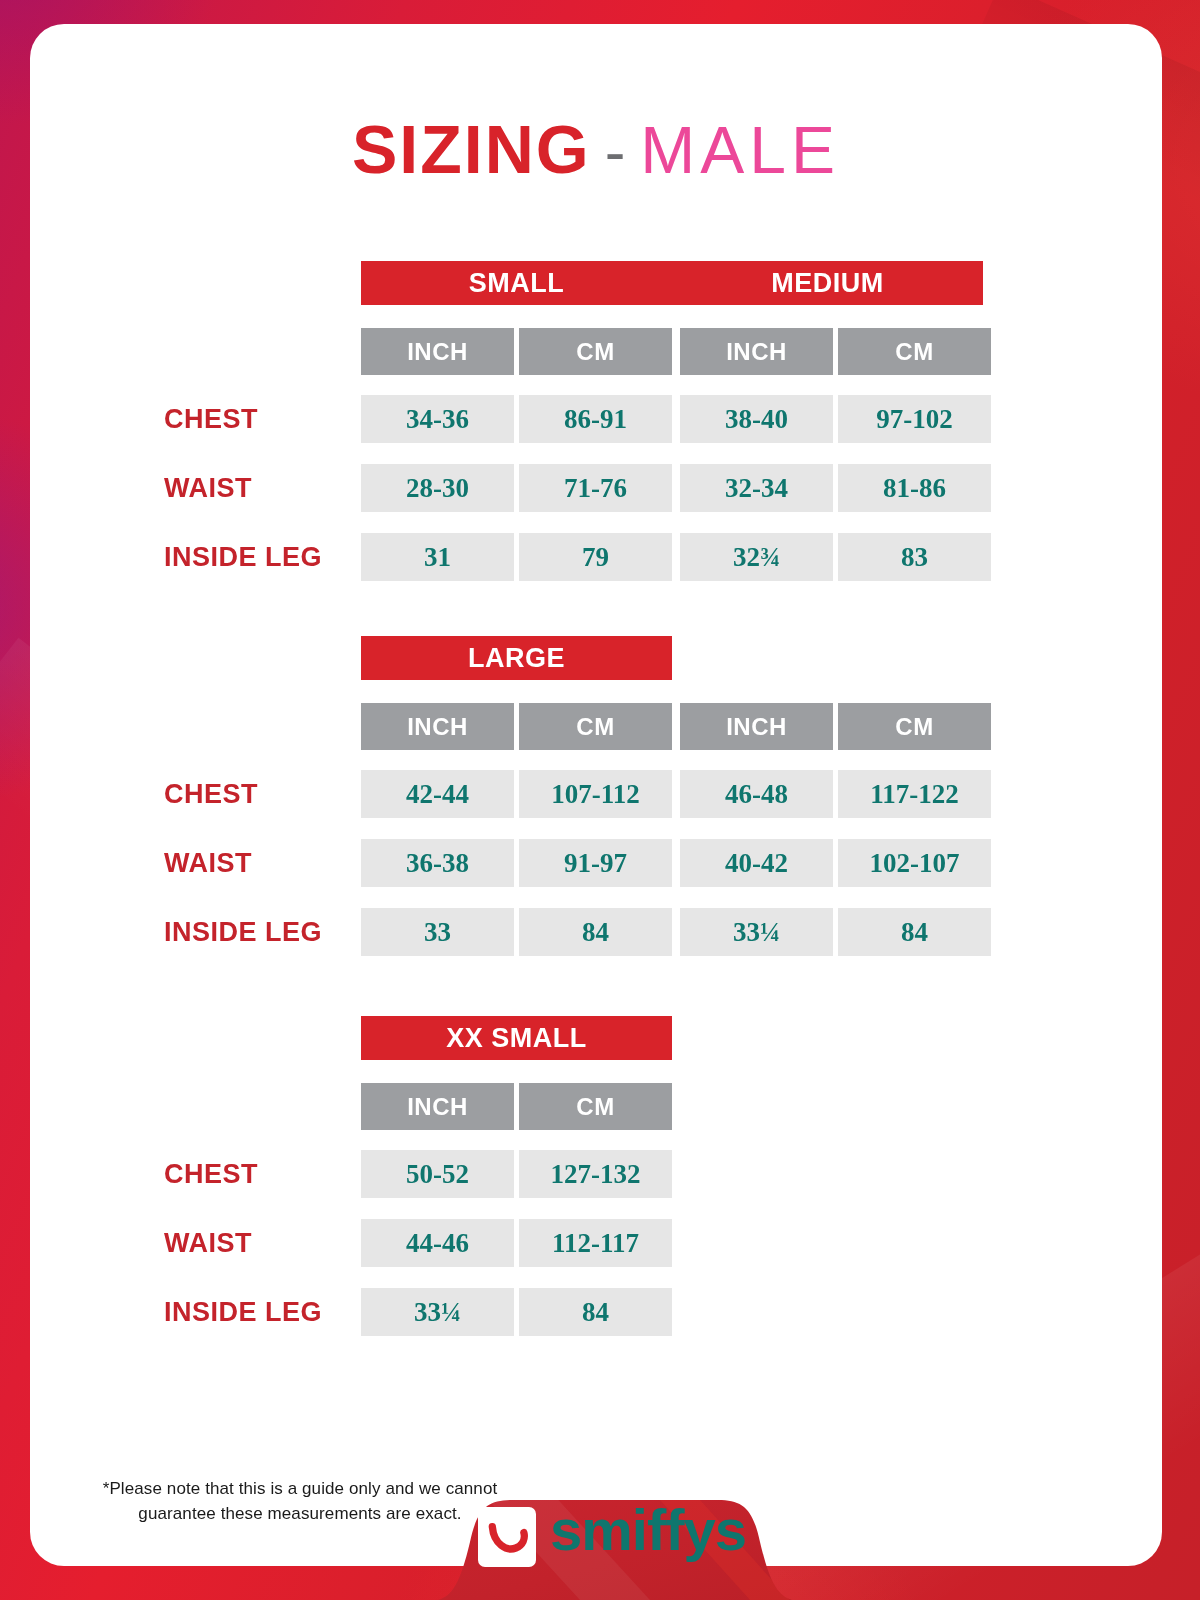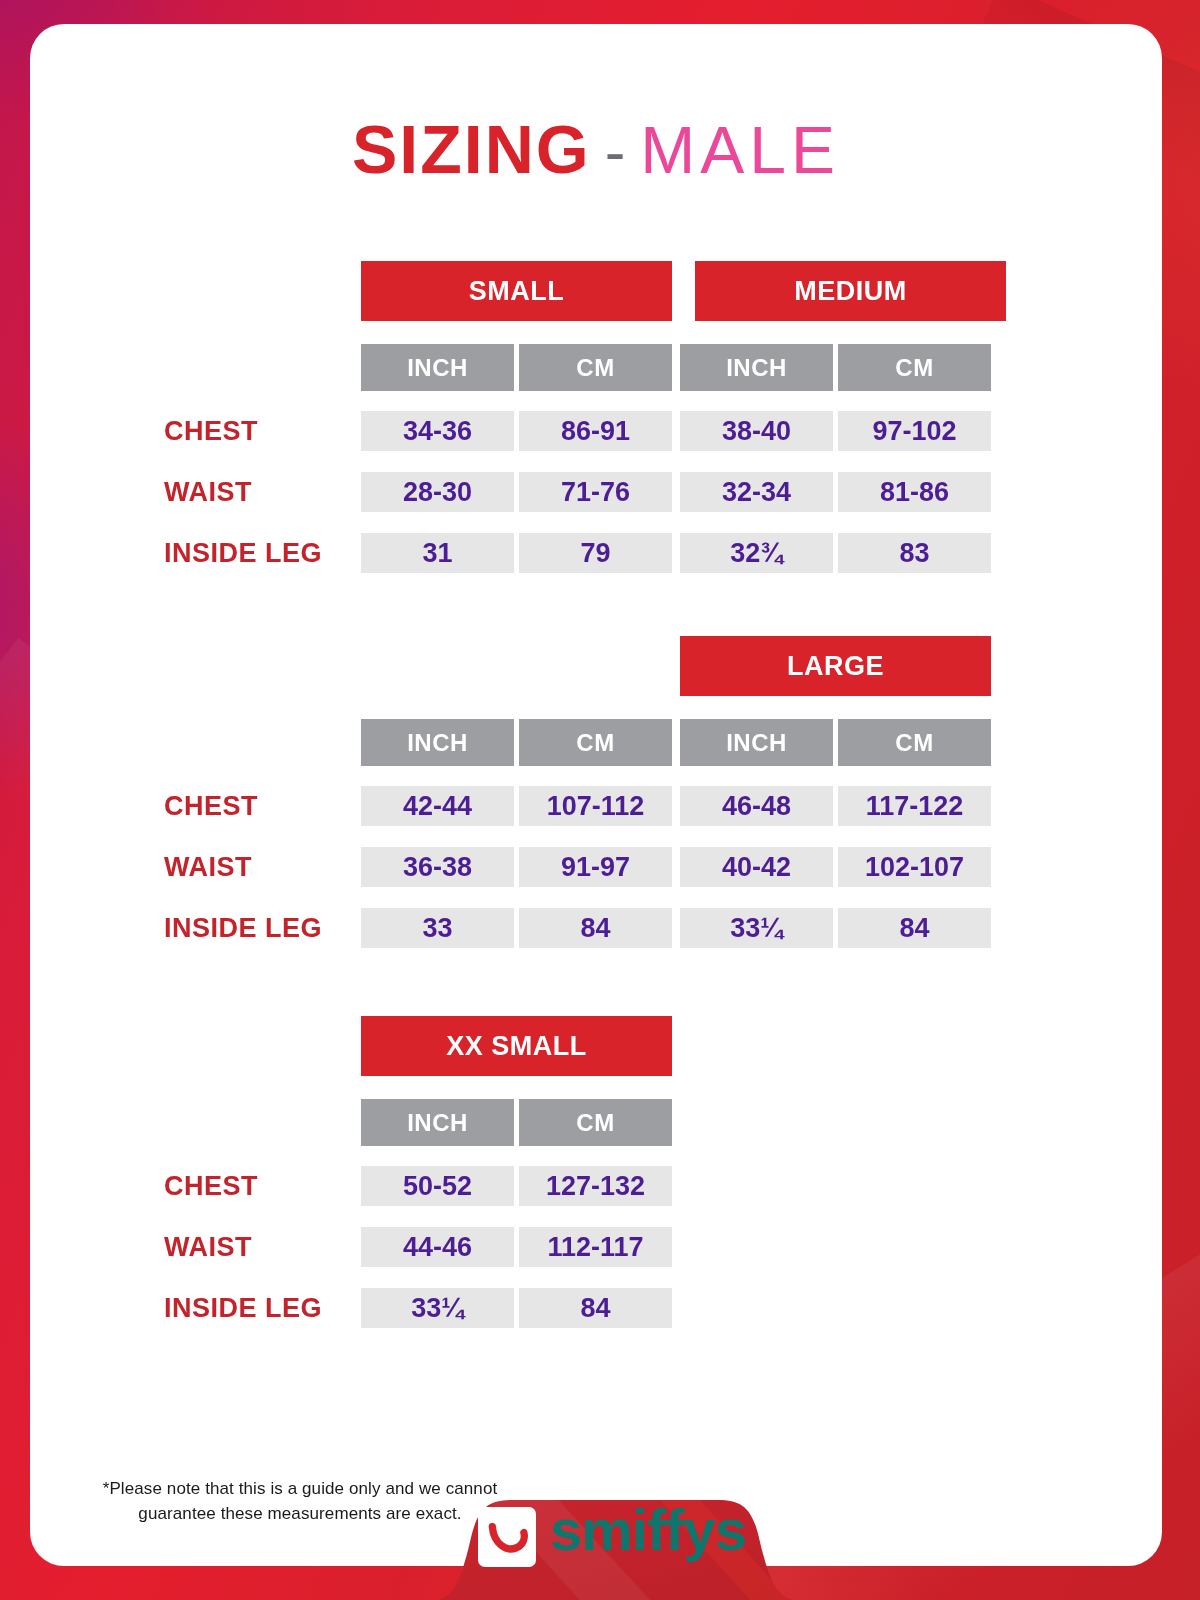--- a/index.html
+++ b/index.html
@@ -34,36 +34,36 @@
   .title .primary { font-size:68px; font-weight:800; color:#D8232A; letter-spacing:2px; }
   .title .sep { font-size:62px; font-weight:400; color:#6D6E71; padding:0 14px; }
   .title .secondary { font-size:66px; font-weight:300; color:#ec4899; letter-spacing:5px; }
 
   
   .tbl { position:absolute; left:120px; }
   .tbl-1 { top:237px; }
   .tbl-2 { top:612px; }
   .tbl-3 { top:992px; }
   .trow { display:flex; }
-  .hrow { height:60px; margin-bottom:23px;justify-content:space-between; }
+  .hrow { height:44px; margin-bottom:23px; }
   .urow { height:47px; margin-bottom:20px; }
-  .drow { height:40px; margin-bottom:21px; }
+  .drow { height:48px; margin-bottom:21px; }
   .spacer, .lbl { flex:0 0 211px; width:211px; }
   .lbl { display:flex; align-items:center; padding-left:14px;
          color:#C4232B; font-size:27px; font-weight:bold; letter-spacing:.5px; }
   .band { flex:0 0 311px; width:311px; background:#D8232A; color:#fff;
           display:flex; align-items:center; justify-content:center;
           font-size:27px; font-weight:bold; letter-spacing:.5px; }
-  .band + .band { margin-left:23px; }
+  .band + .band { margin-left:0; }
   .ucell { flex:0 0 153px; width:153px; background:#9C9EA1; color:#fff;
            display:flex; align-items:center; justify-content:center;
            font-size:24px; font-weight:bold; margin-right:5px; letter-spacing:.5px; }
-  .dcell { flex:0 0 153px; width:153px; background:#E6E6E6; color:#4c1d95;
+  .dcell { flex:0 0 153px; width:153px; background:#E6E6E6; color:#0f766e;
            display:flex; align-items:center; justify-content:center;
-           font-size:27px; font-weight:bold; margin-right:5px; }
+           font-size:27px; font-weight:bold; margin-right:5px;font-family:Liberation Serif, serif; }
   .gend { margin-right:8px; }
   .trow .ucell:last-child, .trow .dcell:last-child { margin-right:0; }
 
   
   .footnote { position:absolute; left:35px; top:1452px; width:470px; text-align:center;
               color:#1A1A1A; font-size:17px; font-weight:normal; line-height:25px;
               letter-spacing:.1px; }
 
   
   .badge-svg { position:absolute; left:430px; top:1480px; width:380px; height:120px; z-index:2; }

